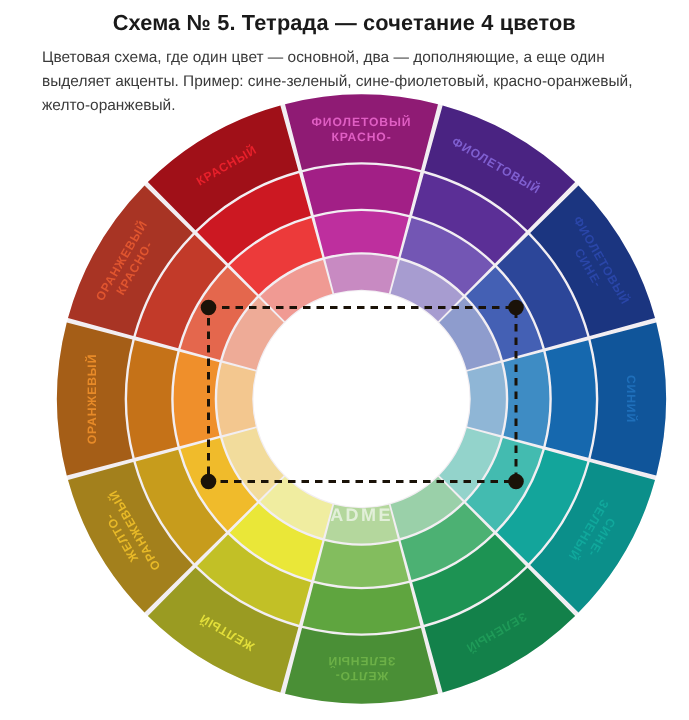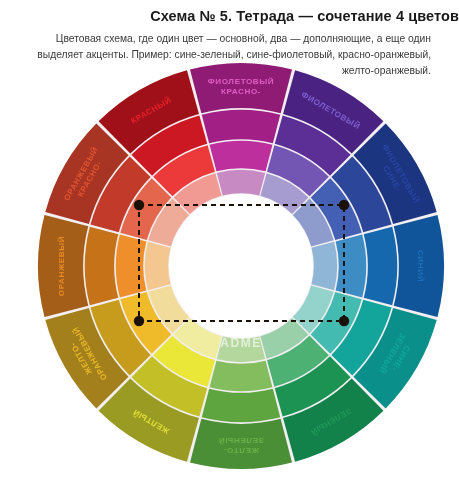--- a/index.html
+++ b/index.html
@@ -5,33 +5,33 @@
   html,body{margin:0;padding:0;}
   body{
     width:459px;height:480px;
     background:#ffffff;
     font-family:"Liberation Sans", sans-serif;
     color:#222;
     overflow:hidden;
     position:relative;
   }
   #title{
-    text-align:right;
+    text-align:center;
     font-size:14.5px;
     font-weight:bold;
     color:#1a1a1a;
     margin:8px 0 0 0;
     letter-spacing:0.1px;
   }
   #subtitle{
     margin:7px 28px 0 28px;
     font-size:10.3px;
     line-height:16px;
     color:#3a3a3a;
-    text-align:right;
+    text-align:left;
   }
   #wheel-wrap{
     position:absolute;
     left:0;top:56px;
     width:459px;height:424px;
   }
   svg{display:block;}
   .sector-label{
     font-family:"Liberation Sans", sans-serif;
     font-weight:bold;

